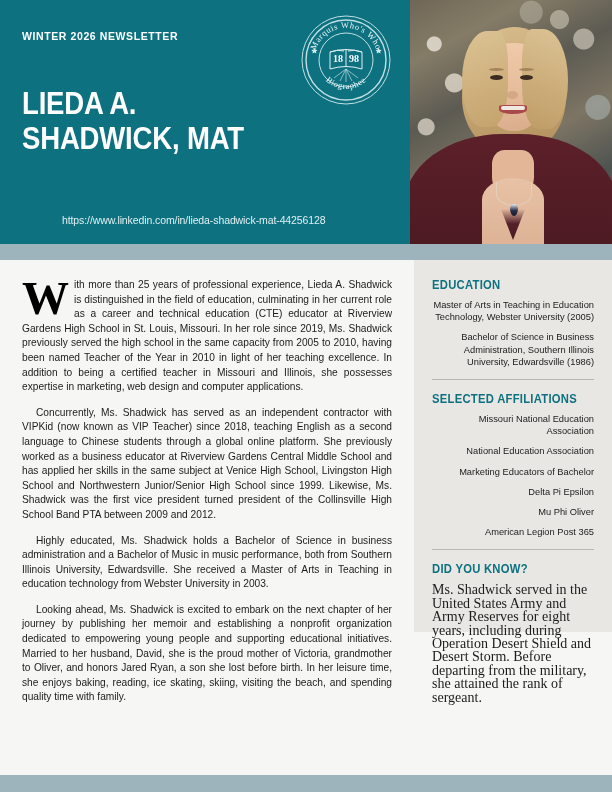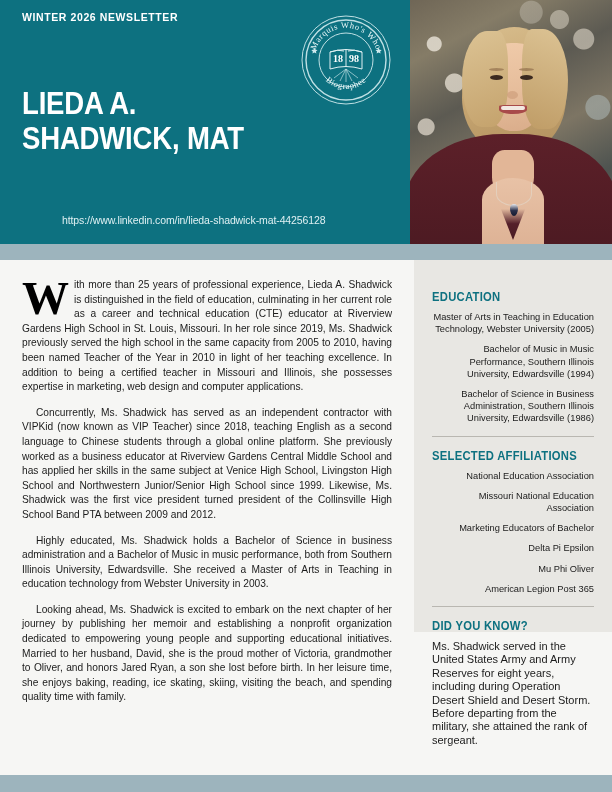--- a/index.html
+++ b/index.html
@@ -31,21 +31,21 @@
     width: 612px;
     height: 244px;
     background: #0d7180;
   }
 
   .header-left {
     position: absolute;
     top: 0; left: 0;
     width: 414px;
     height: 252px;
-    padding: 11px 22px 0 22px;
+    padding: 30px 22px 0 22px;
   }
 
   .kicker {
     color: #ffffff;
     font-size: 10.5px;
     font-weight: bold;
     letter-spacing: 0.6px;
     font-family: "Liberation Sans", sans-serif;
   }
 
@@ -291,21 +291,21 @@
   }
 
   .main-col {
     width: 414px;
     padding: 18px 22px 0 22px;
     background: #f6f6f4;
   }
 
   .side-col {
     width: 198px;
-    padding: 30px 18px 0 18px;
+    padding: 18px 18px 0 18px;
     background: #e8e7e3;
   }
 
   p.body-p {
     font-size: 10.2px;
     line-height: 14.6px;
     color: #1b1b1b;
     text-align: justify;
     text-indent: 14px;
     margin-bottom: 11px;
@@ -342,24 +342,24 @@
     text-align: right;
   }
 
   .side-divider {
     height: 1px;
     background: #b9b7b1;
     margin: 11px 0 12px 0;
   }
 
   .side-para {
-    font-size: 11px;
+    font-size: 14px;
     line-height: 13.4px;
     color: #1b1b1b;
-    font-family: Liberation Sans, sans-serif;
+    font-family: Liberation Serif, serif;
   }
 </style>
 </head>
 <body>
 
 <div class="page">
 
   <div class="header">
 
     <div class="header-left">
@@ -446,28 +446,27 @@
       <p class="body-p first">With more than 25 years of professional experience, Lieda A. Shadwick is distinguished in the field of education, culminating in her current role as a career and technical education (CTE) educator at Riverview Gardens High School in St. Louis, Missouri. In her role since 2019, Ms. Shadwick previously served the high school in the same capacity from 2005 to 2010, having been named Teacher of the Year in 2010 in light of her teaching excellence. In addition to being a certified teacher in Missouri and Illinois, she possesses expertise in marketing, web design and computer applications.</p>
       <p class="body-p">Concurrently, Ms. Shadwick has served as an independent contractor with VIPKid (now known as VIP Teacher) since 2018, teaching English as a second language to Chinese students through a global online platform. She previously worked as a business educator at Riverview Gardens Central Middle School and has applied her skills in the same subject at Venice High School, Livingston High School and Northwestern Junior/Senior High School since 1999. Likewise, Ms. Shadwick was the first vice president turned president of the Collinsville High School Band PTA between 2009 and 2012.</p>
       <p class="body-p">Highly educated, Ms. Shadwick holds a Bachelor of Science in business administration and a Bachelor of Music in music performance, both from Southern Illinois University, Edwardsville. She received a Master of Arts in Teaching in education technology from Webster University in 2003.</p>
       <p class="body-p">Looking ahead, Ms. Shadwick is excited to embark on the next chapter of her journey by publishing her memoir and establishing a nonprofit organization dedicated to empowering young people and supporting educational initiatives. Married to her husband, David, she is the proud mother of Victoria, grandmother to Oliver, and honors Jared Ryan, a son she lost before birth. In her leisure time, she enjoys baking, reading, ice skating, skiing, visiting the beach, and spending quality time with family.</p>
     </div>
 
     <div class="side-col">
 
       <div class="side-head">EDUCATION</div>
       <div class="side-item">Master of Arts in Teaching in Education Technology, Webster University (2005)</div>
-      <div class="side-item">Bachelor of Music in Music Performance, Southern Illinois University, Edwardsville (1994)</div>
       <div class="side-item">Bachelor of Science in Business Administration, Southern Illinois University, Edwardsville (1986)</div>
 
       <div class="side-divider"></div>
 
       <div class="side-head">SELECTED AFFILIATIONS</div>
+      <div class="side-item">Missouri National Education Association</div>
       <div class="side-item">National Education Association</div>
-      <div class="side-item">Missouri National Education Association</div>
       <div class="side-item">Marketing Educators of Bachelor</div>
       <div class="side-item">Delta Pi Epsilon</div>
       <div class="side-item">Mu Phi Oliver</div>
       <div class="side-item">American Legion Post 365</div>
 
       <div class="side-divider"></div>
 
       <div class="side-head">DID YOU KNOW?</div>
       <div class="side-para">Ms. Shadwick served in the United States Army and Army Reserves for eight years, including during Operation Desert Shield and Desert Storm. Before departing from the military, she attained the rank of sergeant.</div>
 

